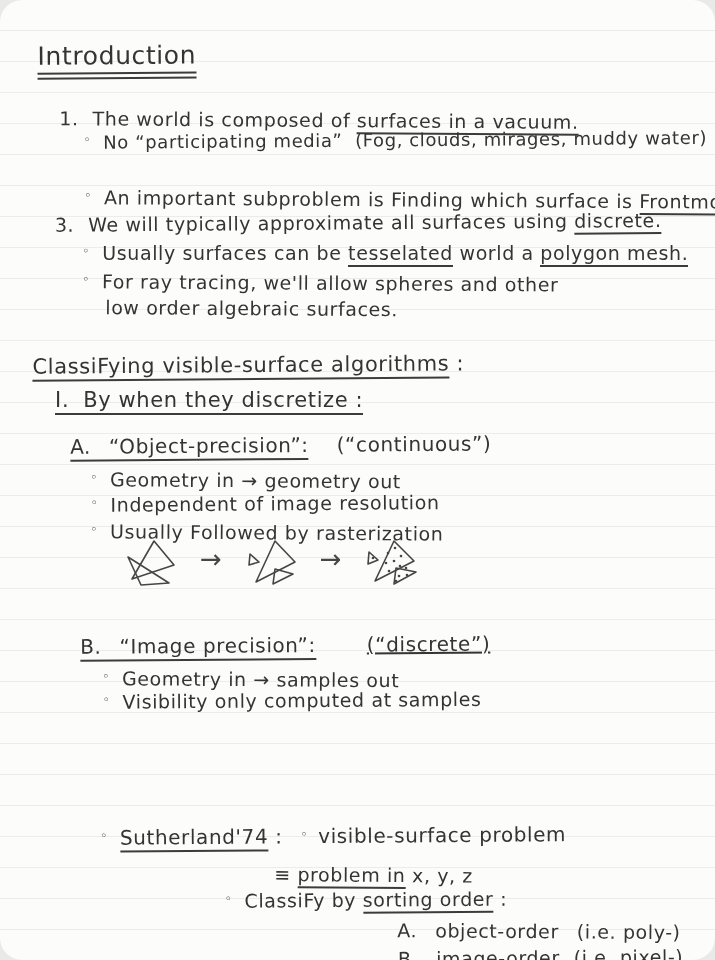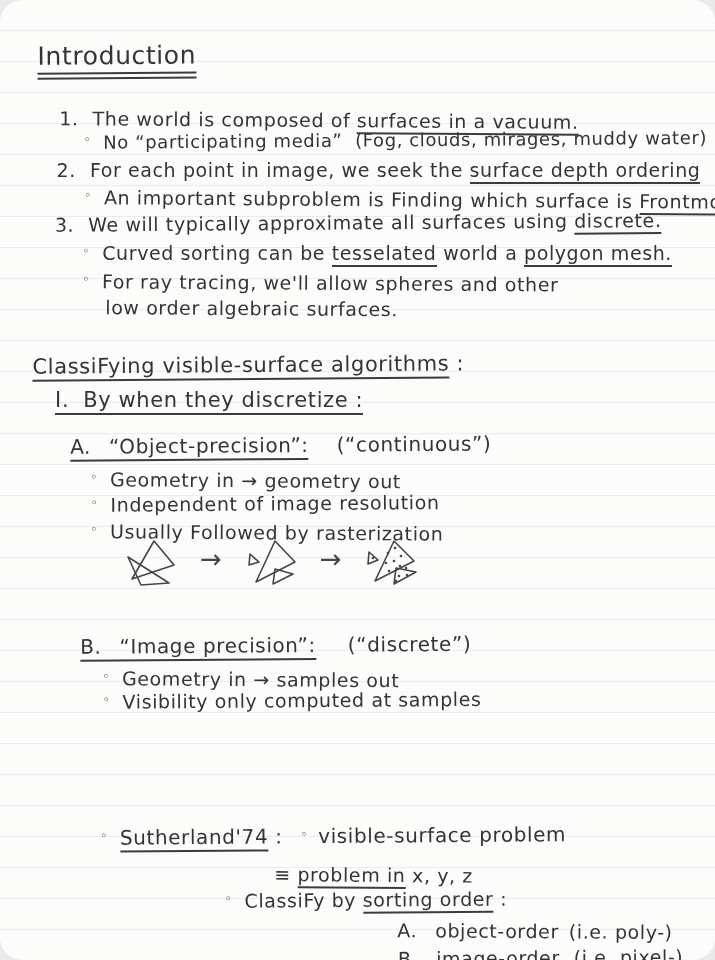--- a/index.html
+++ b/index.html
@@ -29,21 +29,21 @@
     transform-origin:left top;
   }
   .fs18{font-size:18px} .fs19{font-size:19px} .fs20{font-size:20px}
   .fs21{font-size:21px} .fs22{font-size:22px} .fs25{font-size:25px}
   .u  { border-bottom:2px solid #3c3c3c; padding-bottom:1px; }
   .uu { border-bottom:7px double #3c3c3c; padding-bottom:2px; }
   .num { display:inline-block; margin-right:14px; }
   .bullet { font-size:12px; vertical-align:5px; margin-right:12px; }
   .bullet2 { font-size:12px; vertical-align:5px; margin:0 10px 0 18px; }
   .aside { margin-left:28px; }
-  .aside-far { margin-left:32px; }
+  .aside-far { margin-left:51px;text-decoration:underline; }
   .lbl { display:inline-block; margin-right:18px; }
   .r1 { transform:rotate(-0.45deg); }
   .r2 { transform:rotate(0.4deg); }
   .diagram {
     position:absolute;
     display:flex; align-items:center; gap:24px;
   }
   .sketch { display:block; }
   .sketch polygon, .sketch path {
     fill:none; stroke:#464646; stroke-width:1.6;
@@ -63,34 +63,31 @@
 
 
   <div class="line fs19 r2" style="left:33px; top:83px;">
     <span class="num">1.</span><span>The world is composed of </span><span class="u">surfaces in a vacuum.</span>
   </div>
 
   <div class="line fs18 r1" style="left:58px; top:109px;">
     <span class="bullet">◦</span><span>No “participating media”  (Fog, clouds, mirages, muddy water)</span>
   </div>
 
-  <div class="line fs19" style="left:30px; top:135px;">
-    <span class="num">2.</span><span>For each point in image, we seek the </span><span class="u">surface depth ordering</span>
-  </div>
 
   <div class="line fs19 r2" style="left:58px; top:162px;">
     <span class="bullet">◦</span><span>An important subproblem is Finding which surface is </span><span class="u">Frontmost.</span>
   </div>
 
   <div class="line fs19 r1" style="left:28px; top:190px;">
     <span class="num">3.</span><span>We will typically approximate all surfaces using </span><span class="u">discrete.</span>
   </div>
 
   <div class="line fs19" style="left:56px; top:218px;">
-    <span class="bullet">◦</span><span>Curved sorting can be </span><span class="u">tesselated</span><span> world a </span><span class="u">polygon mesh.</span>
+    <span class="bullet">◦</span><span>Usually surfaces can be </span><span class="u">tesselated</span><span> world a </span><span class="u">polygon mesh.</span>
   </div>
 
   <div class="line fs19 r2" style="left:56px; top:246px;">
     <span class="bullet">◦</span><span>For ray tracing, we'll allow spheres and other</span>
   </div>
   <div class="line fs19 r2" style="left:79px; top:272px;">
     <span>low order algebraic surfaces.</span>
   </div>
 
   <div class="line fs21 r1" style="left:3px; top:328px;">
@@ -162,20 +159,20 @@
 
   <div class="line fs19 r2" style="left:248px; top:839px;">
     <span>≡ </span><span class="u">problem in</span><span> x, y, z</span>
   </div>
 
   <div class="line fs19 r1" style="left:198px; top:866px;">
     <span class="bullet">◦</span><span>ClassiFy by </span><span class="u">sorting order</span><span> :</span>
   </div>
 
   <div class="line fs19 r2" style="left:371px; top:895px;">
-    <span class="lbl">A.</span><span>object-order</span><span class="aside" style="margin-left:10px">(i.e. poly-)</span>
+    <span class="lbl">A.</span><span>object-order</span><span class="aside" style="margin-left:18px">(i.e. poly-)</span>
   </div>
 
   <div class="line fs19 r1" style="left:371px; top:924px;">
     <span class="lbl">B.</span><span>image-order</span><span class="aside" style="margin-left:14px">(i.e. pixel-)</span>
   </div>
 
 </div>
 
 </body></html>

